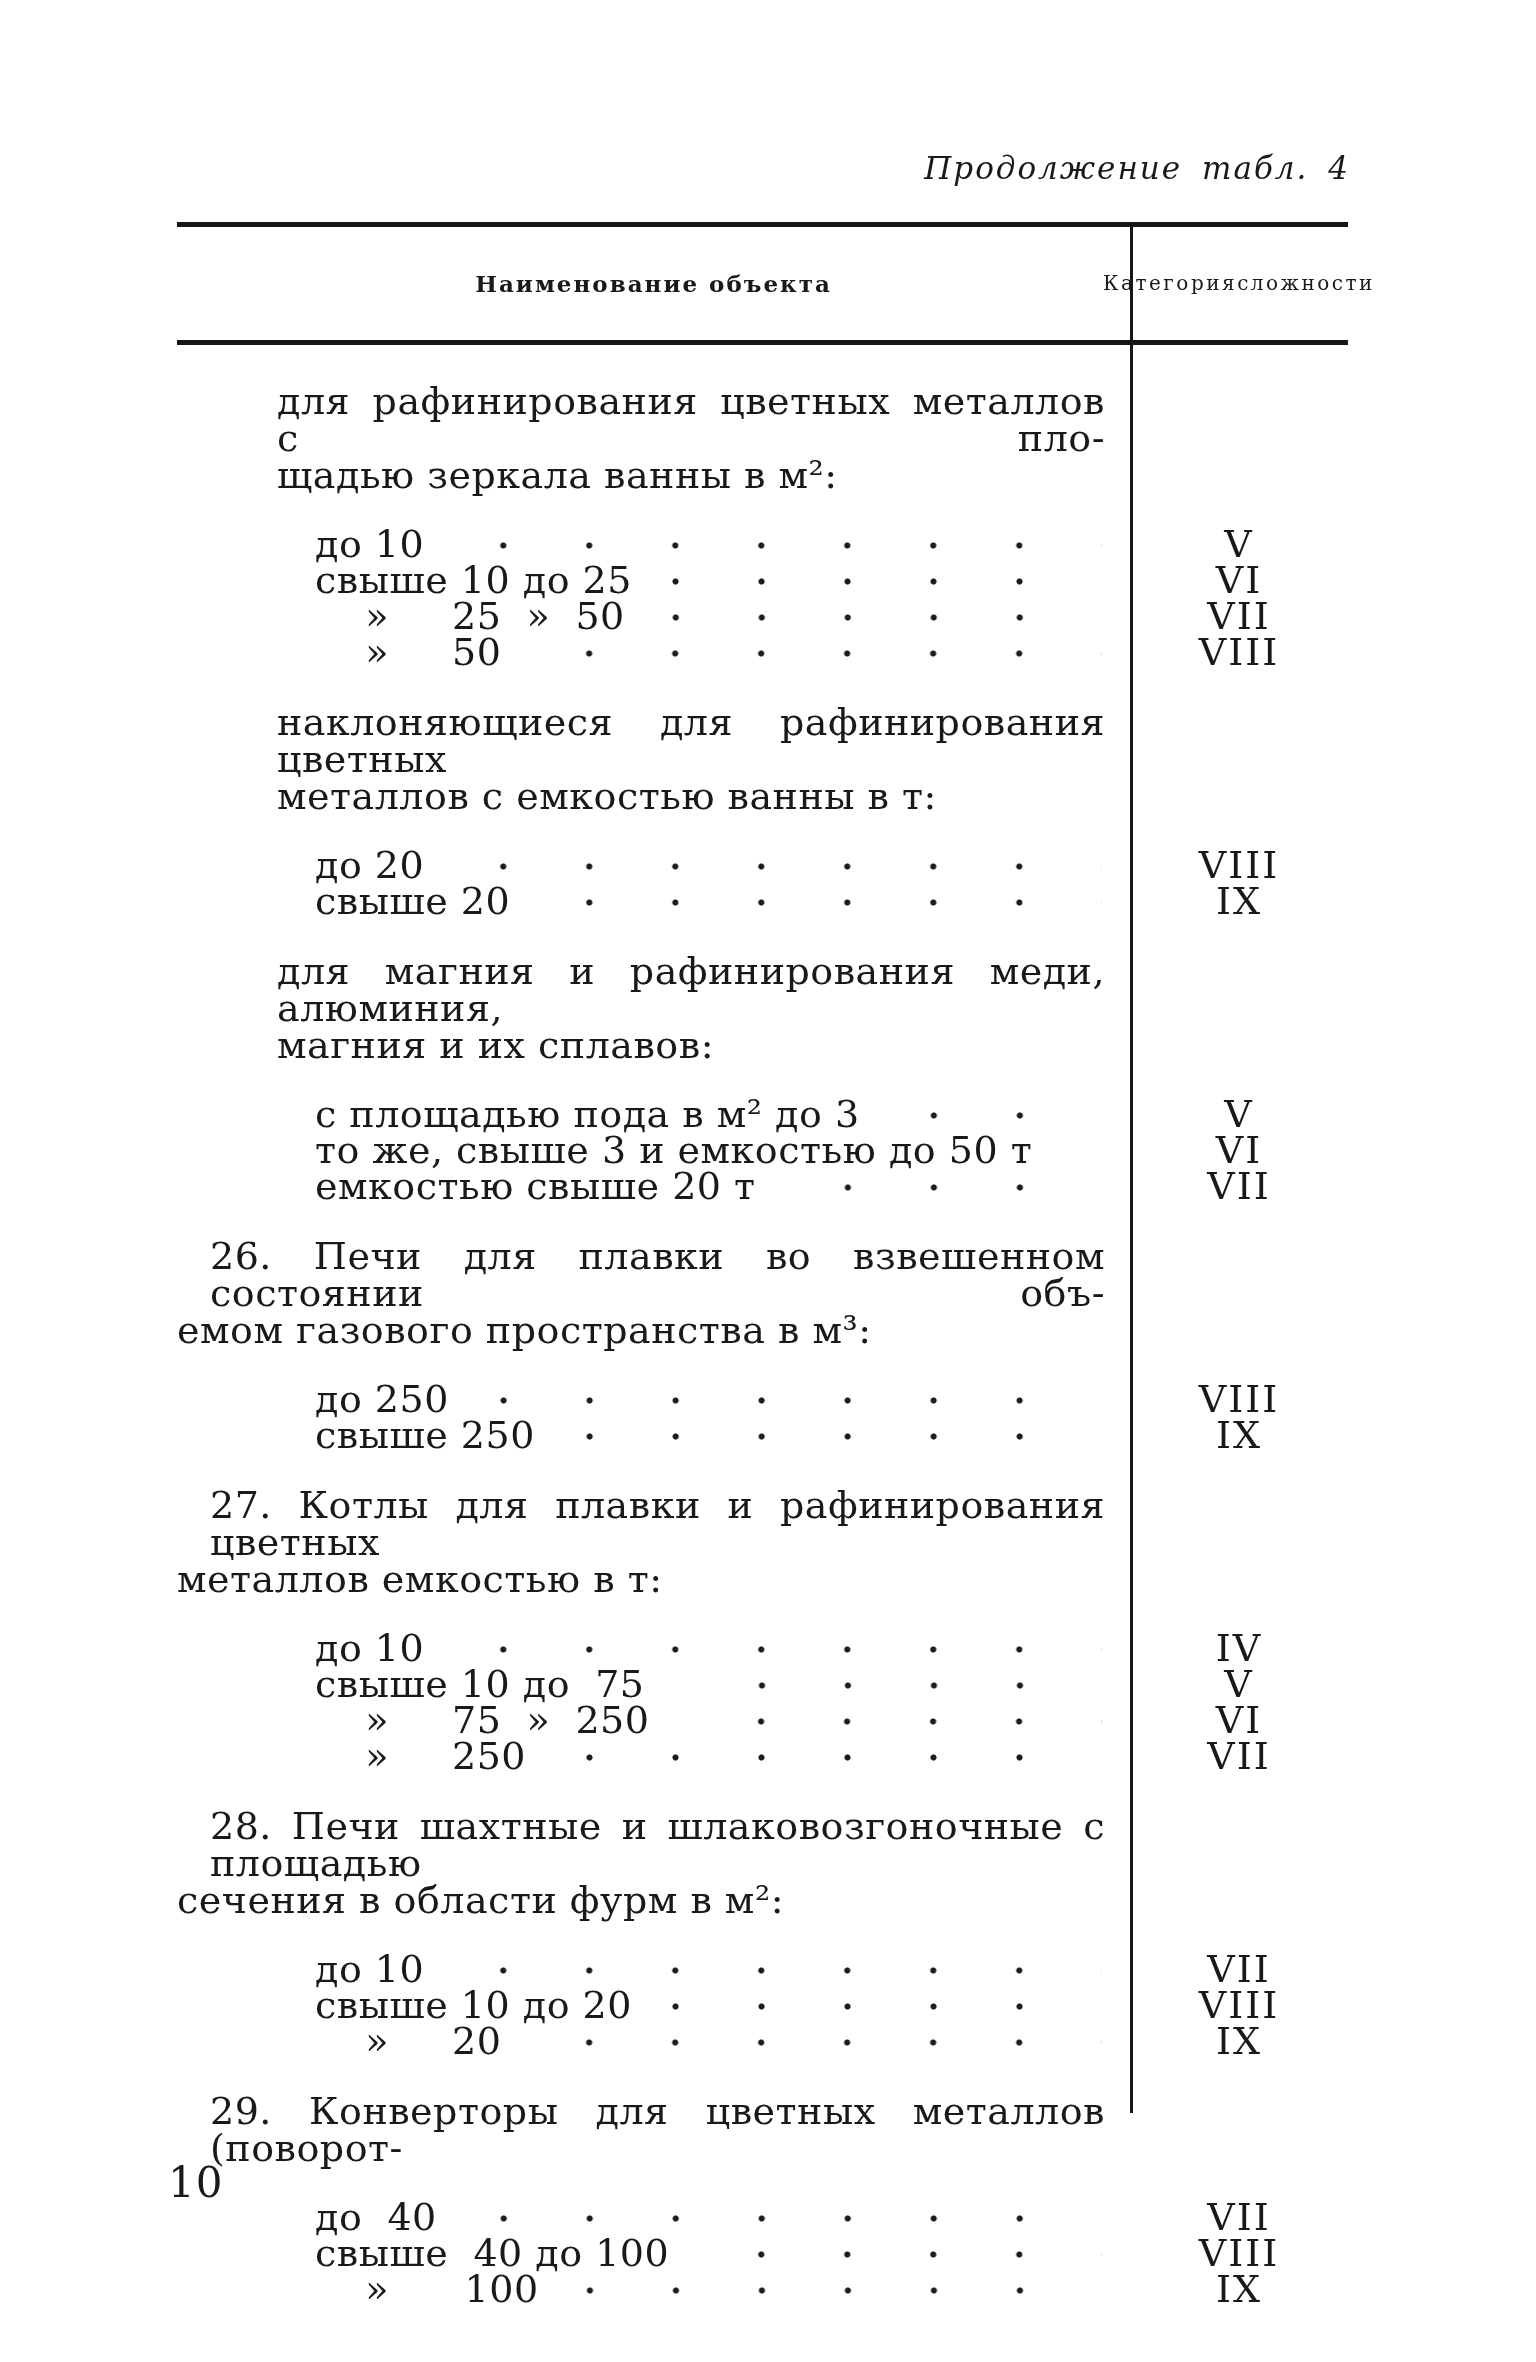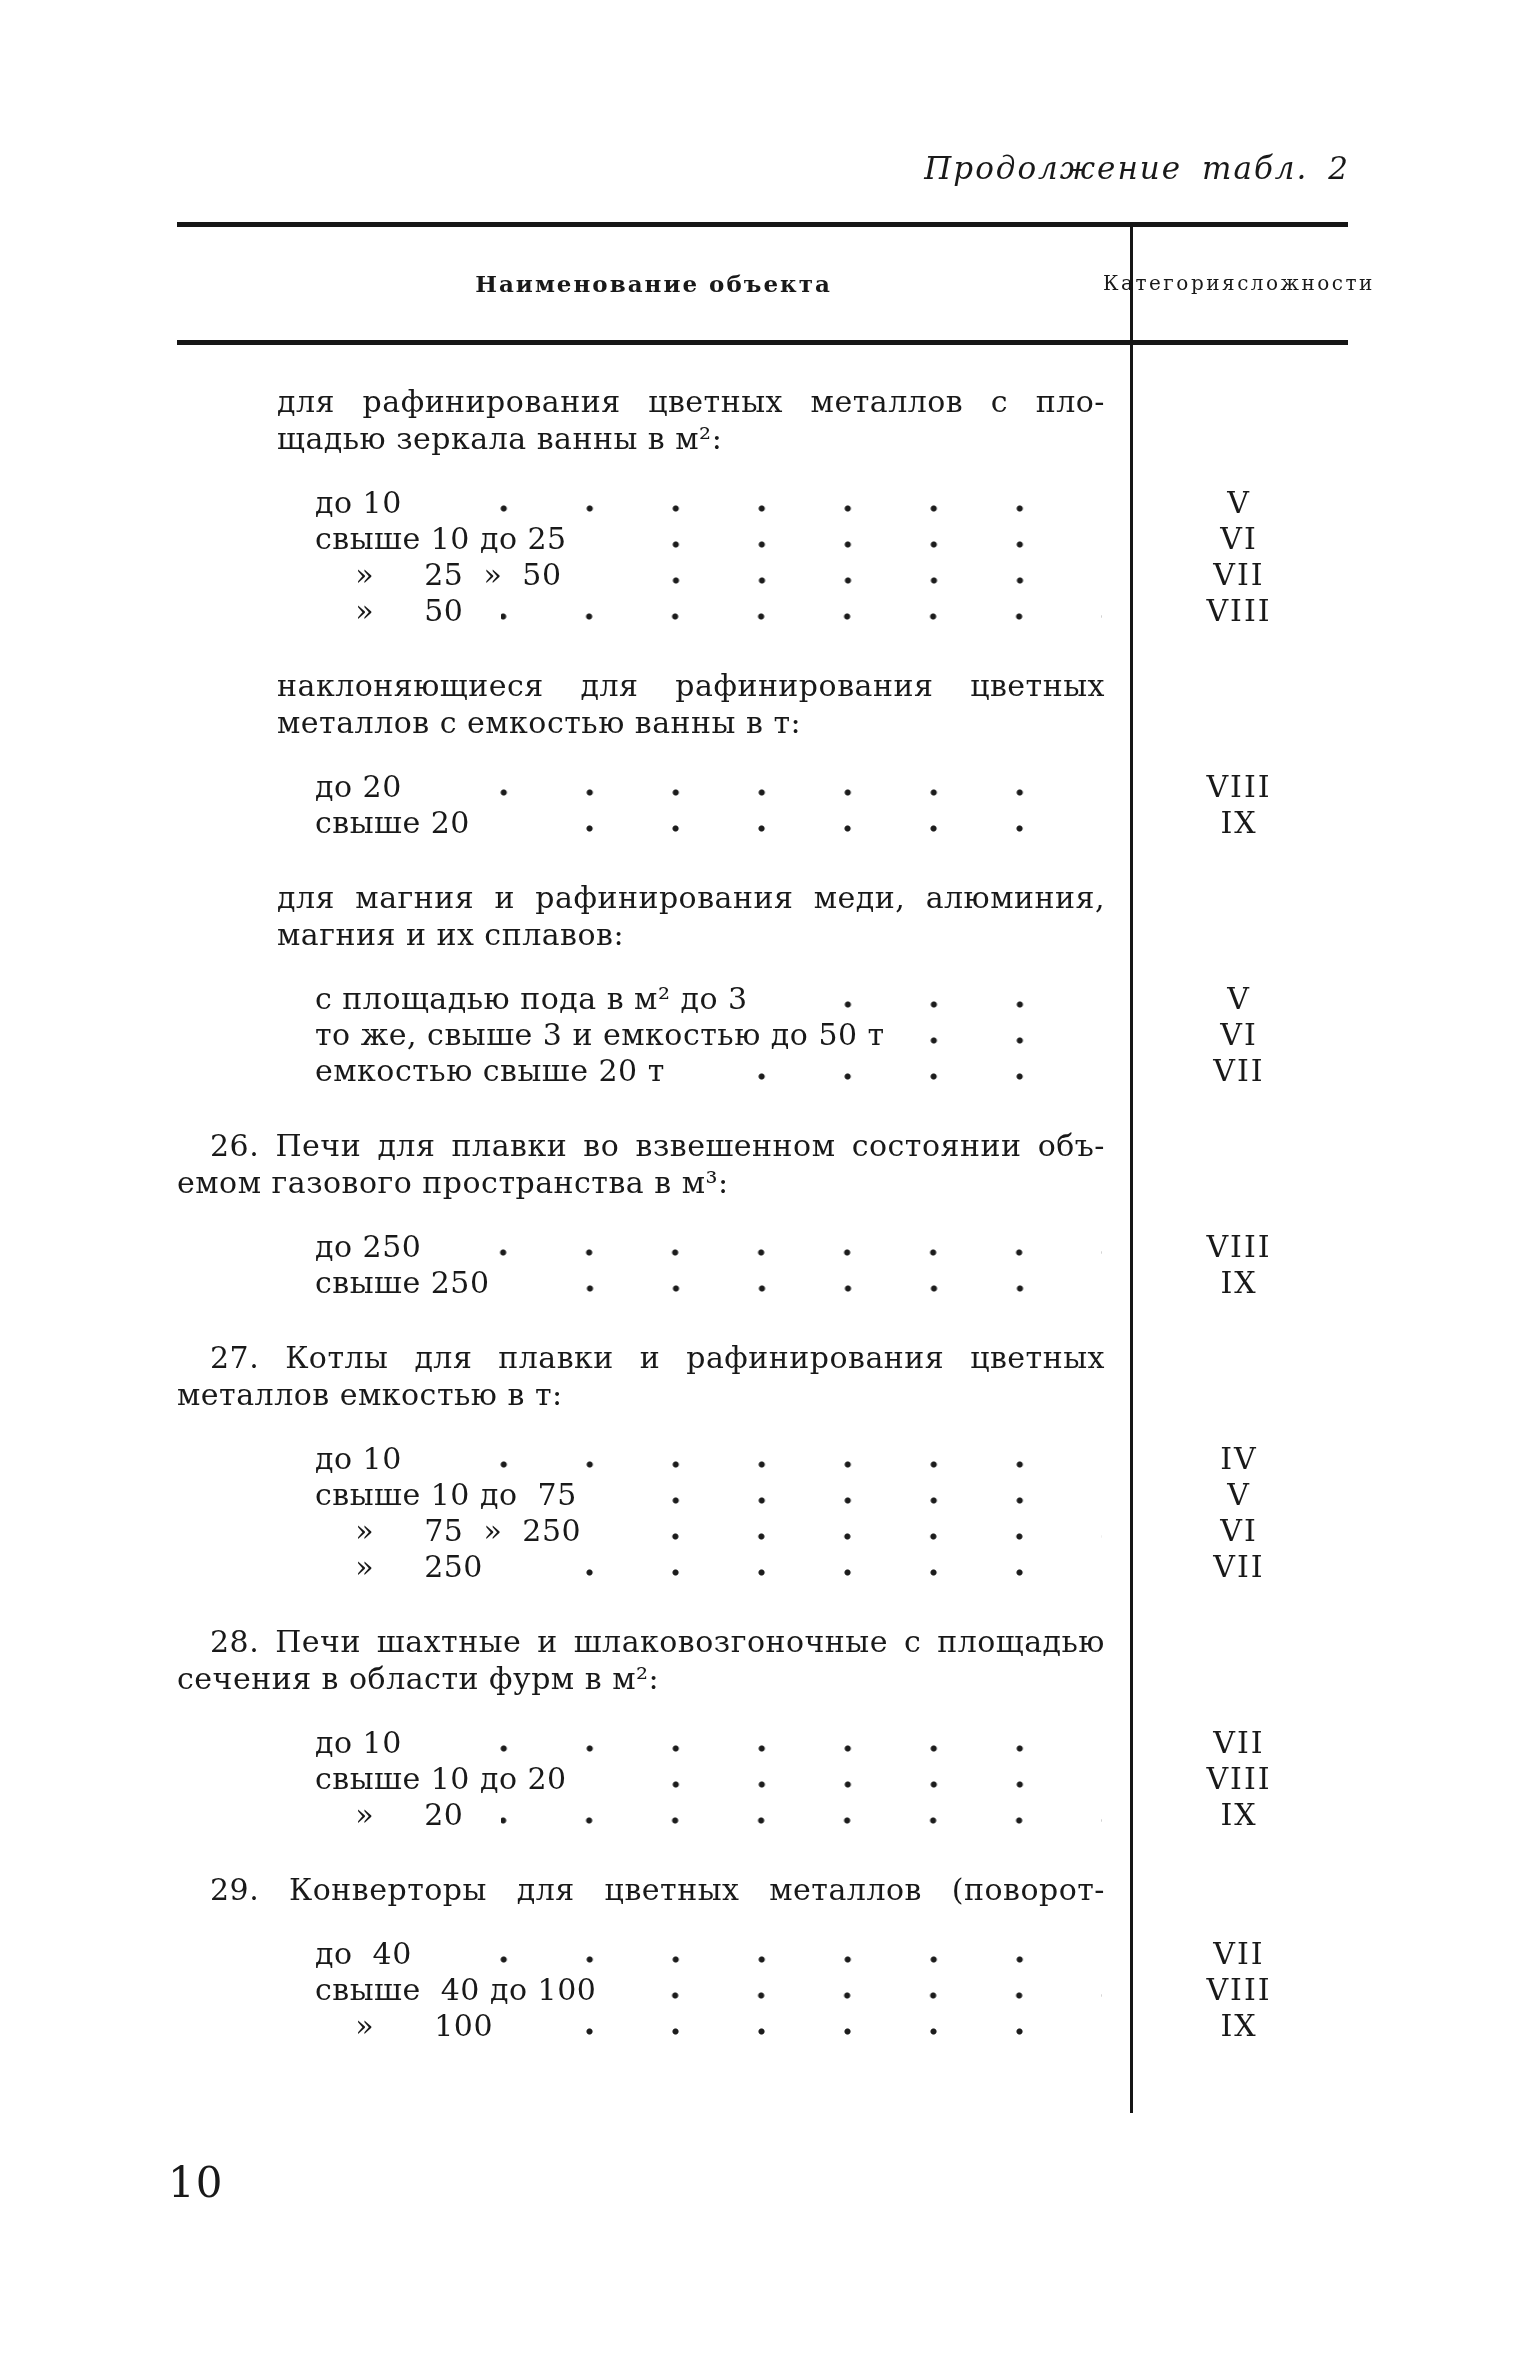--- a/index.html
+++ b/index.html
@@ -46,21 +46,21 @@
   }
   .th-cat {
     width:218px;
     display:flex; flex-direction:row; align-items:center; justify-content:center;
     font-size:20px;
     letter-spacing:2.5px;
     line-height:27px;
   }
   .tbody {
     padding-top:38px;
-    font-size:30px;
+    font-size:38px;
   }
   .block { margin-top:38px; }
   .block.b0 { margin-top:0; }
   .pline {
     line-height:37px;
     letter-spacing:0.5px;
   }
   .pline.first {
     text-align:justify;
     text-align-last:justify;
@@ -102,21 +102,21 @@
     font-size:42px;
     font-weight:normal;
     letter-spacing:1px;
   }
 </style>
 </head>
 <body>
 
 <div class="page">
 
-  <div class="continuation">Продолжение табл. 2</div>
+  <div class="continuation">Продолжение табл. 4</div>
 
   <div class="table">
     <div class="thead">
       <div class="th-name">Наименование объекта</div>
       <div class="th-cat">
         <div>Категория</div>
         <div>сложности</div>
       </div>
     </div>
     <div class="tbody">

